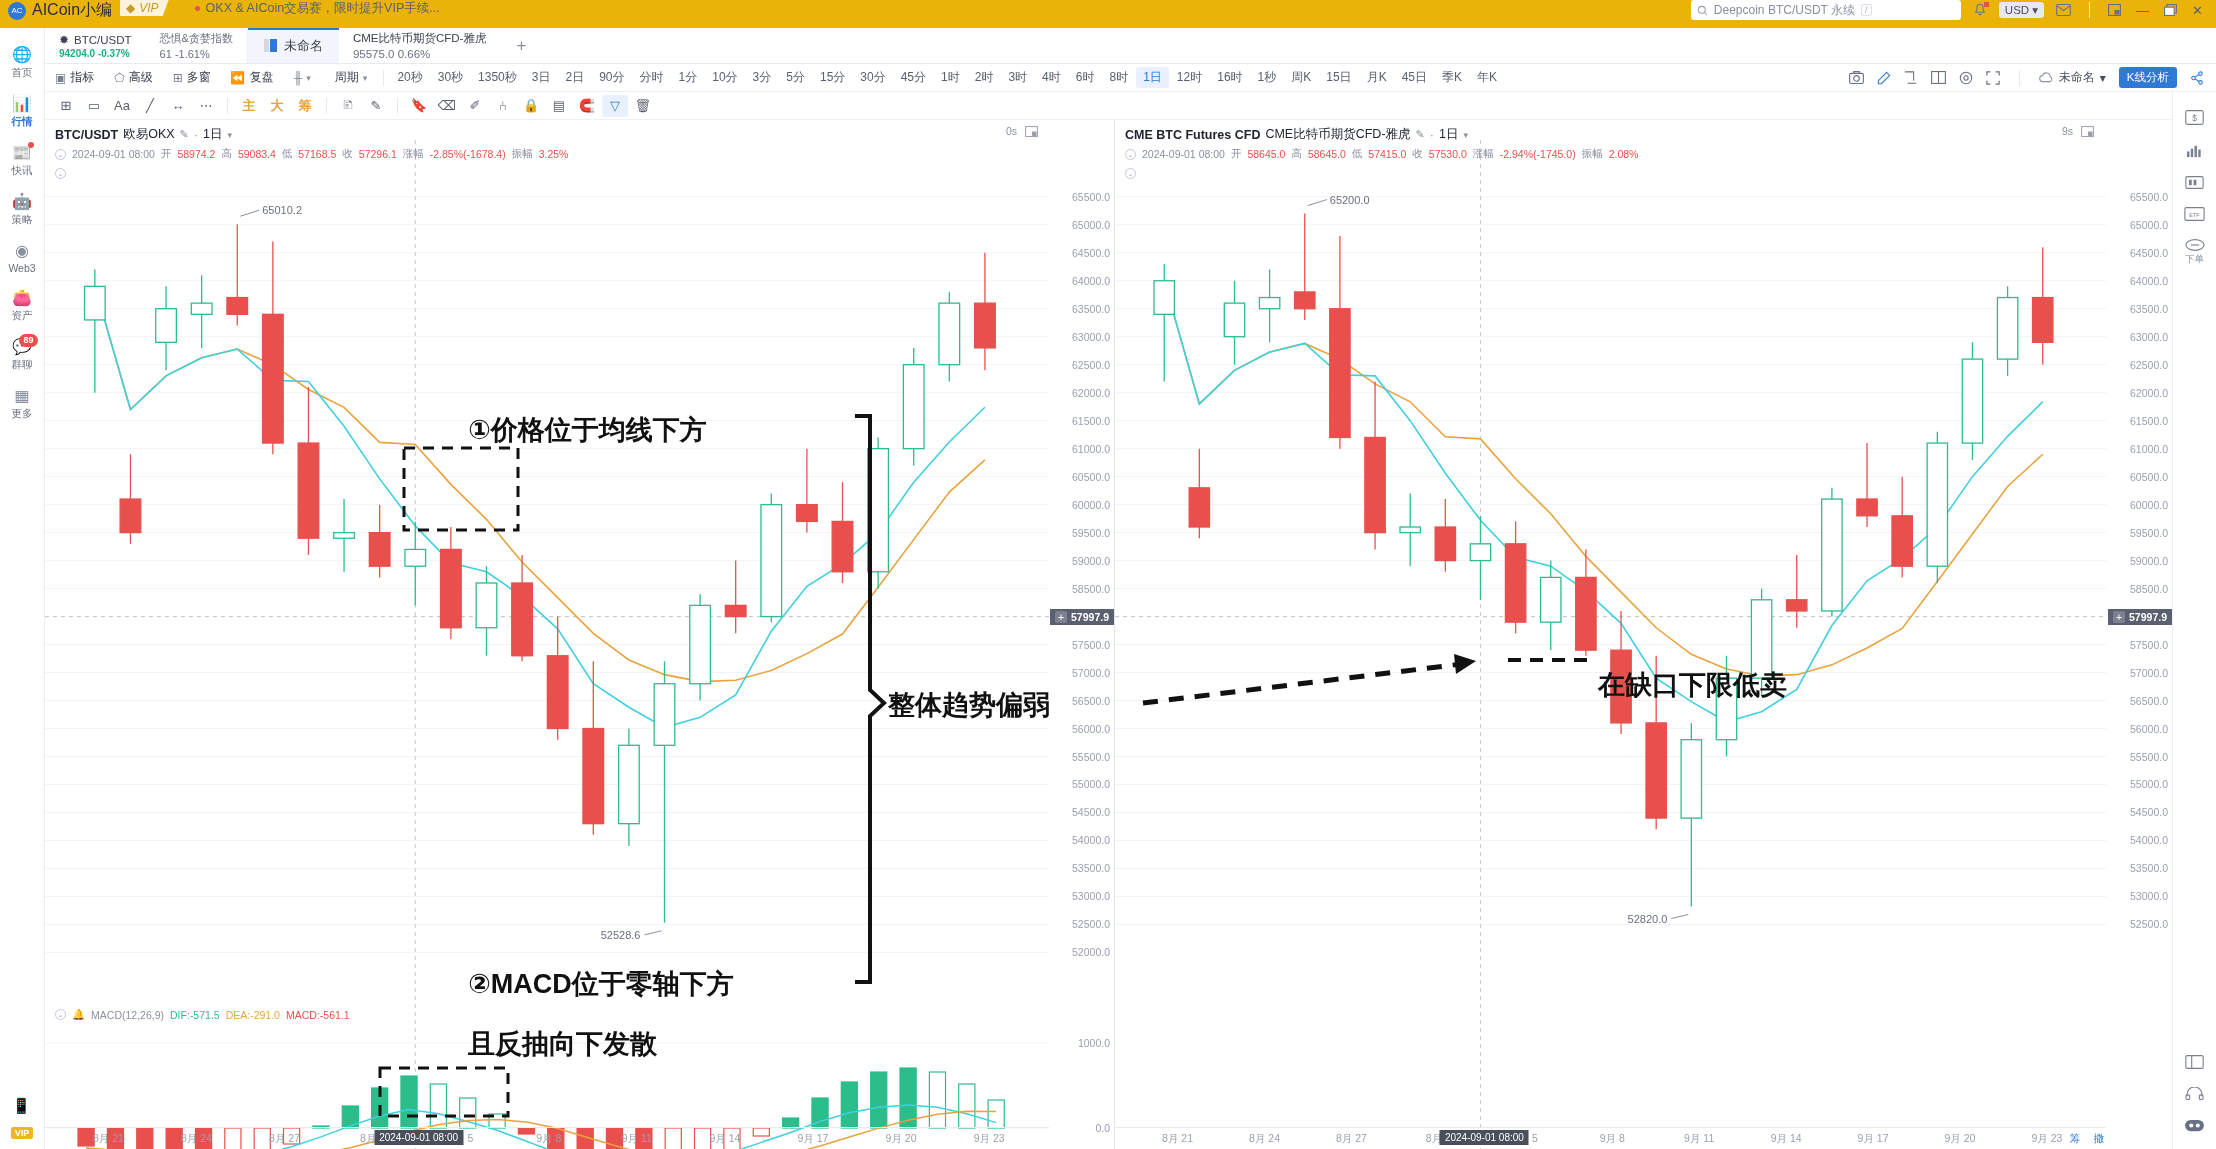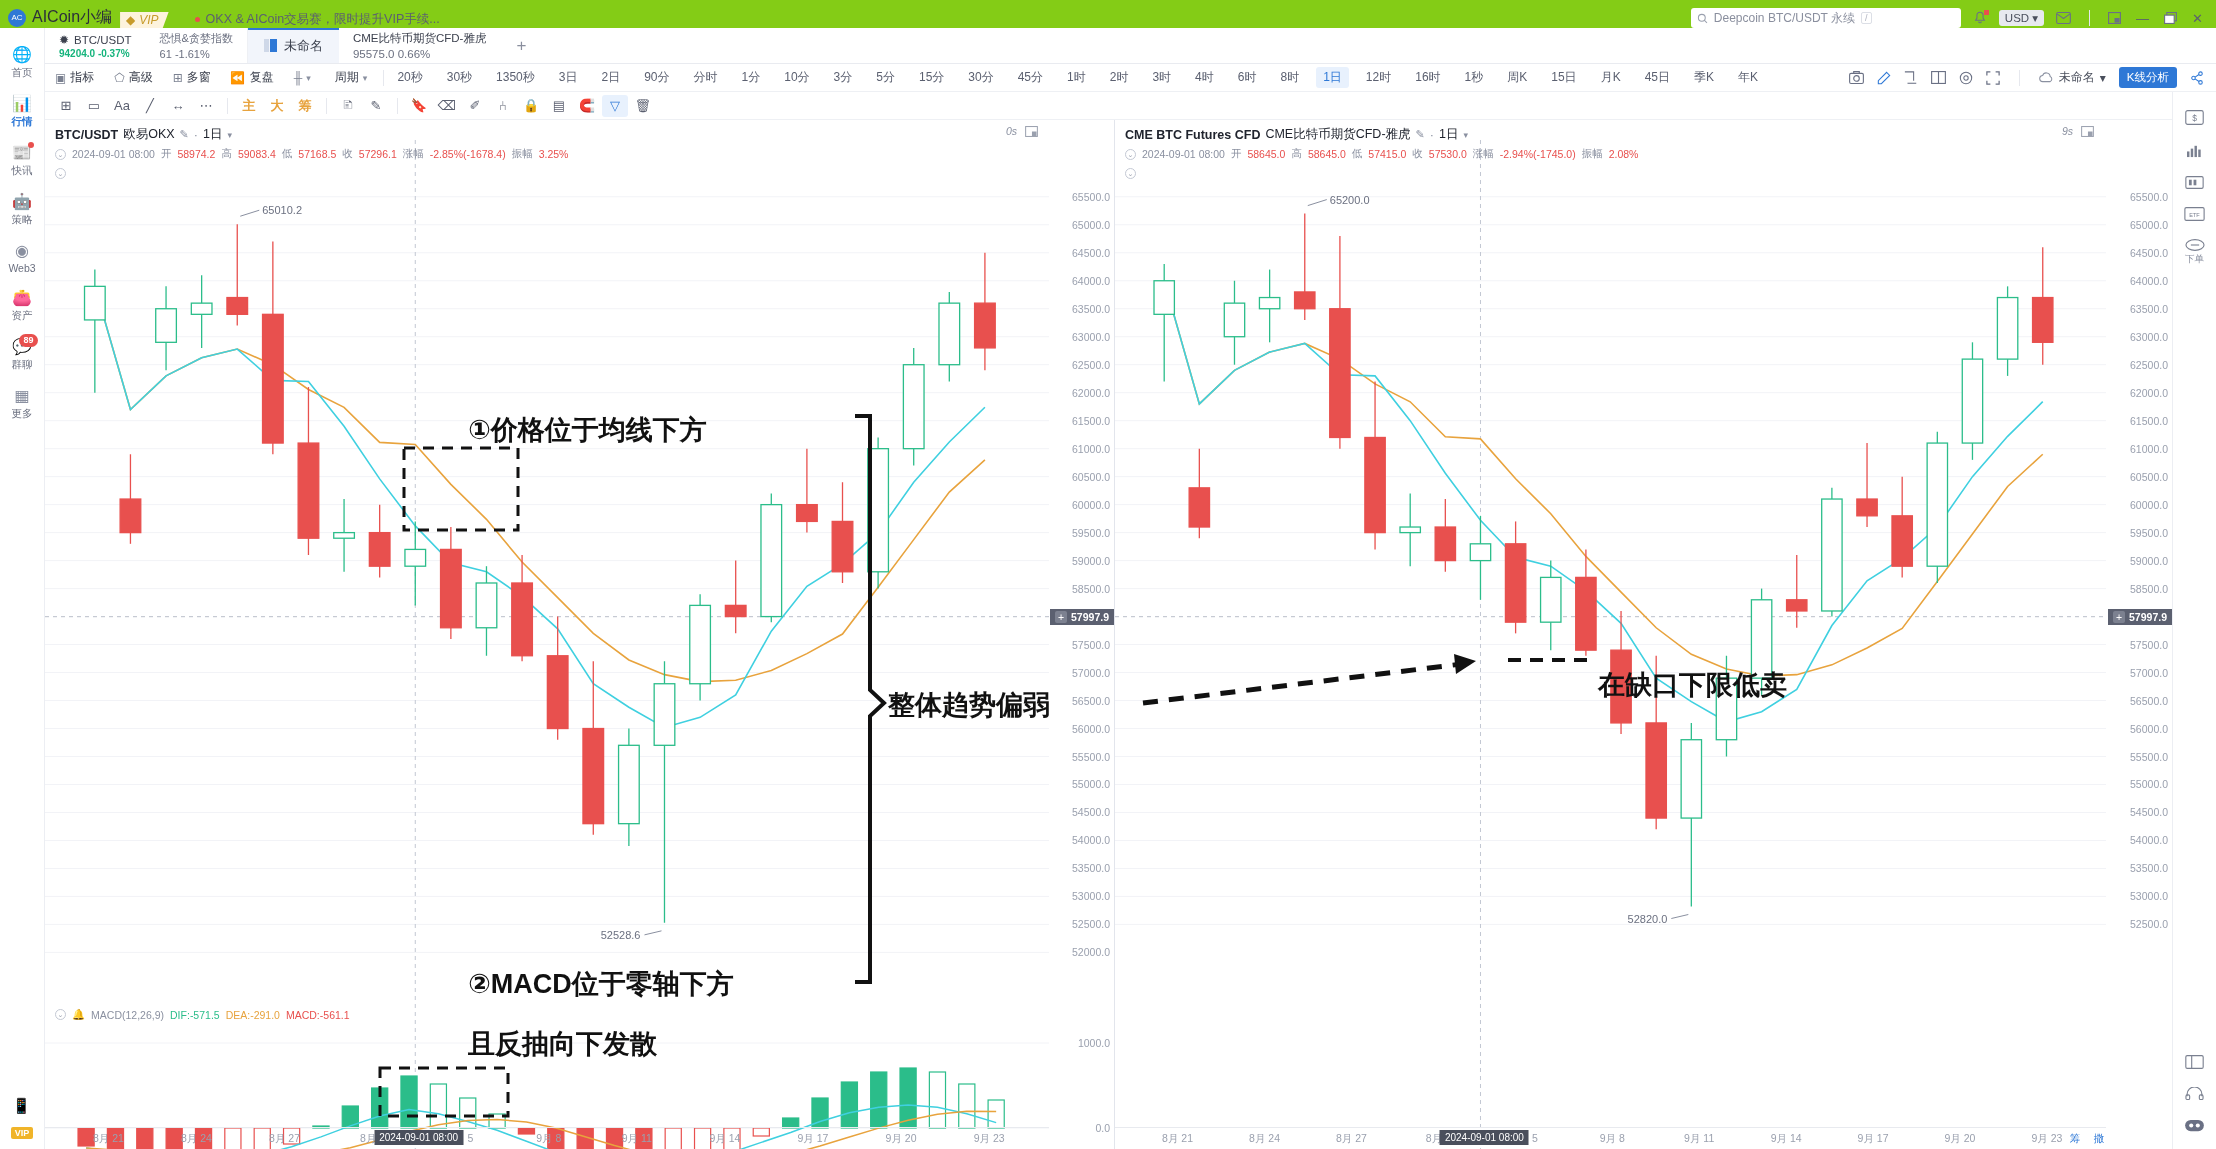--- a/index.html
+++ b/index.html
@@ -2,21 +2,21 @@
 <html><head>
 <meta charset="utf-8">
 <style>
   * { box-sizing: border-box; margin:0; padding:0; }
   html,body { width:2216px; height:1149px; overflow:hidden; background:#fff;
     font-family:"Liberation Sans","DejaVu Sans",sans-serif; }
   body { position:relative; }
 
   
   .topbar { position:absolute; left:0; top:0; width:2216px; height:28px;
-    background:#84cc16; display:flex; align-items:flex-end; font-size:13px; color:#4a4f5c; }
+    background:#eab308; display:flex; align-items:flex-start; font-size:13px; color:#4a4f5c; }
   .tb-logo { display:flex; align-items:center; gap:6px; padding-left:8px; }
   .tb-logo .circ { width:18px; height:18px; border-radius:50%; background:#2e78d6; color:#fff;
     font-size:8px; display:flex; align-items:center; justify-content:center; }
   .tb-name { font-size:16px; color:#2b2f3a; }
   .vip-chip { background:#fdf3dd; color:#c79b2b; font-size:12px; font-style:italic;
     padding:1px 10px 1px 6px; margin-left:8px; display:flex; align-items:center; gap:4px;
     clip-path: polygon(0 0,100% 0, 88% 100%, 0 100%); }
   .tb-news { margin-left:26px; display:flex; align-items:center; gap:6px; font-size:12.5px; color:#5b6070;}
   .tb-news .dot { width:5px; height:5px; border-radius:50%; background:#e8504e; display:inline-block;}
   .tb-right { margin-left:auto; display:flex; align-items:center; gap:12px; padding-right:10px; }
@@ -105,21 +105,21 @@
   .ph-l1 b { font-weight:bold; }
   .ph-l1 .grey { color:#20242e; font-weight:normal; }
   .ph-l2 { font-size:10.5px; color:#8a90a0; margin-top:4px; display:flex; align-items:center; gap:6px;}
   .ph-l2 .red { color:#e8504e; }
   .ph-l2 .lbl { color:#8a90a0; }
   .ph-l3 { font-size:11px; color:#8a90a0; margin-top:5px; }
   .circ-ic { display:inline-block; width:11px; height:11px; border:1px solid #c4c9d4;
     border-radius:50%; font-size:7px; line-height:9px; text-align:center; color:#9aa0ae; }
 
   .scale-top { position:absolute; top:5px; font-size:10.5px; color:#8a90a0; display:flex;
-    align-items:center; gap:8px;font-style:italic; }
+    align-items:center; gap:8px; }
 
   .yaxis { position:absolute; top:0; width:66px; height:1029px; font-size:10.5px; color:#9aa0ae; }
   .ytick { position:absolute; right:4px; transform:translateY(-50%); white-space:nowrap; }
   .price-tag { position:absolute; right:0; transform:translateY(-50%); background:#5b6070;
     color:#fff; font-size:10.5px; font-weight:bold; padding:2px 5px; white-space:nowrap;
     display:flex; align-items:center; gap:4px; }
   .price-tag .pl { background:#7c8190; padding:0 3px; border-radius:2px; font-weight:normal;}
 
   .xaxis { position:absolute; bottom:0; height:22px; font-size:10.5px; color:#9aa0ae;
     border-top:1px solid #e8eaef; }
@@ -257,21 +257,21 @@
         <span style="color: rgb(122, 128, 144);">╫</span>
         <span style="font-size: 9px; color: rgb(138, 144, 160);">▾</span>
       </span>
       <span class="pr-grp">
         <span style="color: rgb(122, 128, 144);"></span>
         <span>周期</span>
         <span style="font-size: 9px; color: rgb(138, 144, 160);">▾</span>
       </span>
     </div>
   <div class="divv"></div>
-  <div id="pr-periods" style="display:flex;align-items:center;gap:10px;">
+  <div id="pr-periods" style="display:flex;align-items:center;gap:1px;">
       <span class="pr-item">20秒</span>
       <span class="pr-item">30秒</span>
       <span class="pr-item">1350秒</span>
       <span class="pr-item">3日</span>
       <span class="pr-item">2日</span>
       <span class="pr-item">90分</span>
       <span class="pr-item">分时</span>
       <span class="pr-item">1分</span>
       <span class="pr-item">10分</span>
       <span class="pr-item">3分</span>

